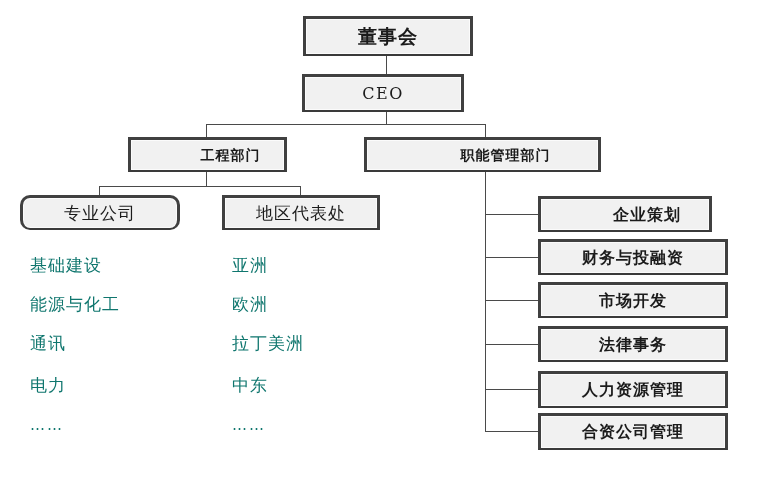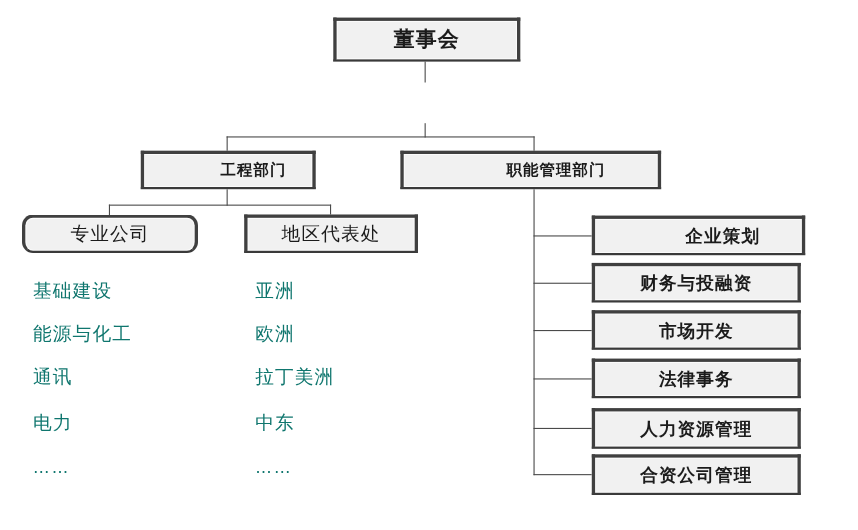--- a/index.html
+++ b/index.html
@@ -95,38 +95,41 @@
   <div class="line h" style="left:485px; top:257px; width:53px;"></div>
   <div class="line h" style="left:485px; top:300px; width:53px;"></div>
   <div class="line h" style="left:485px; top:344px; width:53px;"></div>
   <div class="line h" style="left:485px; top:389px; width:53px;"></div>
   <div class="line h" style="left:485px; top:431px; width:53px;"></div>
 
   <div class="node n-board shaded" style="left:303px; top:16px; width:170px; height:40px;">
     <span class="node-label">董事会</span>
   </div>
 
+  <div class="node n-ceo shaded" style="left:302px; top:74px; width:162px; height:38px;">
+    <span class="node-label">CEO</span>
+  </div>
 
   <div class="node n-dept shaded" style="left:128px; top:137px; width:159px; height:35px;">
     <span class="node-label">工程部门</span>
   </div>
 
   <div class="node n-dept shaded" style="left:364px; top:137px; width:237px; height:35px;">
     <span class="node-label">职能管理部门</span>
   </div>
 
   <div class="node n-subdept shaded" style="left:20px; top:195px; width:160px; height:35px;border-radius:10px;">
     <span class="node-label">专业公司</span>
   </div>
 
   <div class="node n-subdept shaded" style="left:222px; top:195px; width:158px; height:35px;">
     <span class="node-label">地区代表处</span>
   </div>
 
-  <div class="node n-func shaded" style="left:538px; top:196px; width:194px; height:36px;padding-left:44px;">
+  <div class="node n-func shaded" style="left:538px; top:196px; width:174px; height:36px;padding-left:44px;">
     <span class="node-label">企业策划</span>
   </div>
 
   <div class="node n-func shaded" style="left:538px; top:239px; width:190px; height:36px;">
     <span class="node-label">财务与投融资</span>
   </div>
 
   <div class="node n-func shaded" style="left:538px; top:326px; width:190px; height:36px;">
     <span class="node-label">法律事务</span>
   </div>

